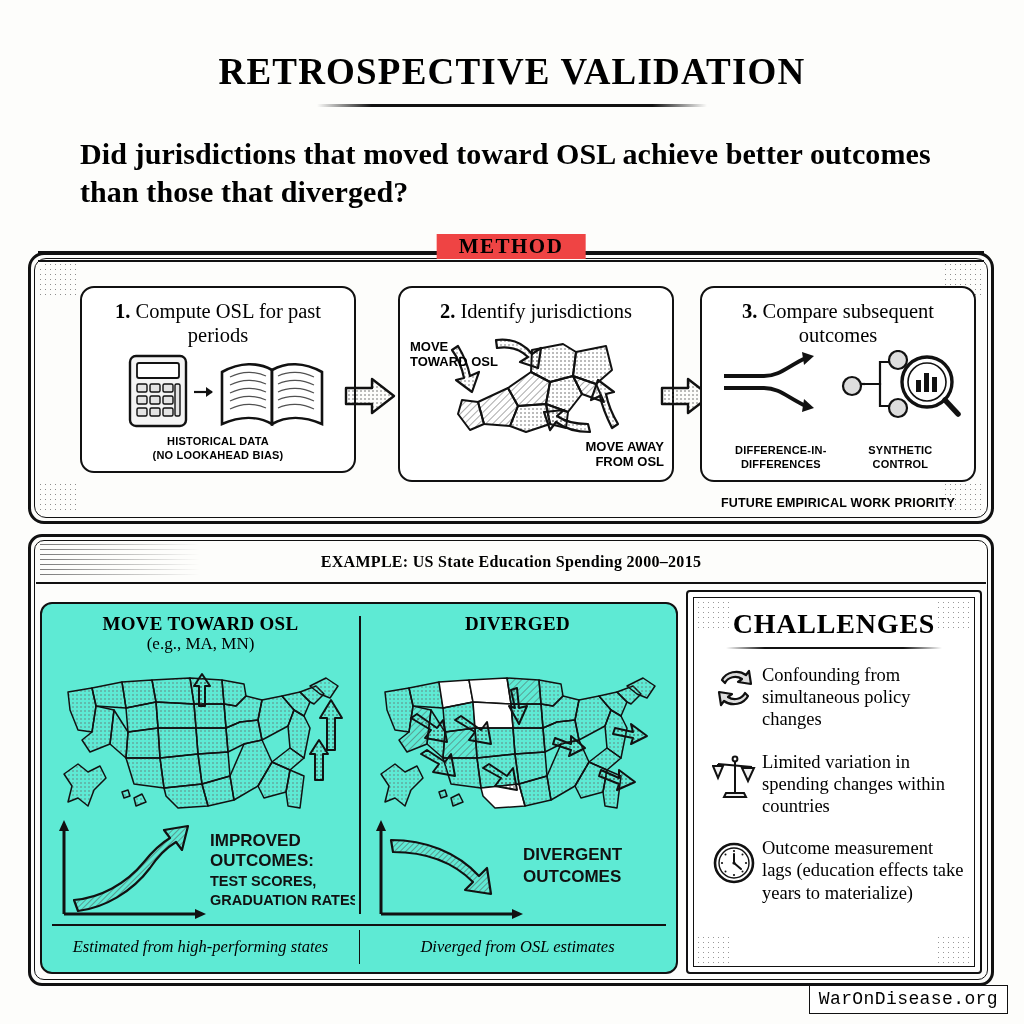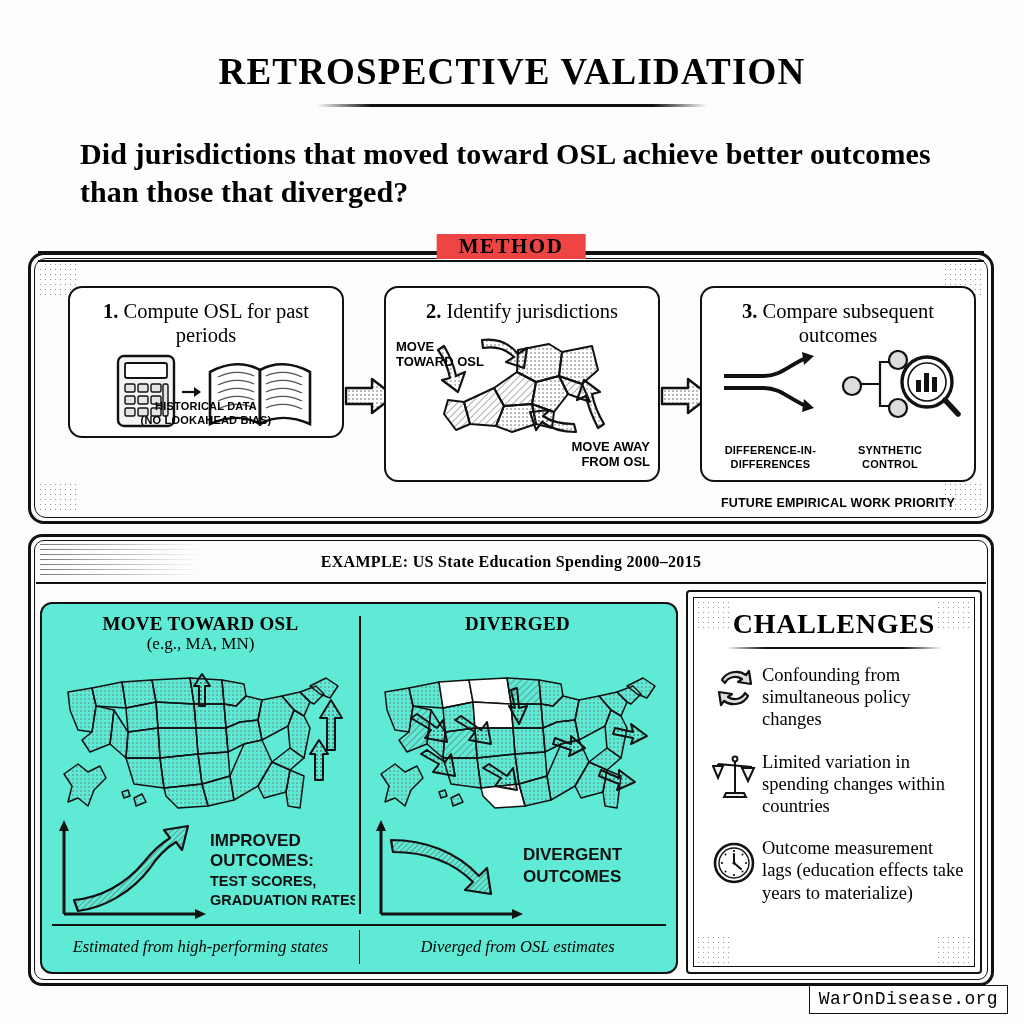--- a/index.html
+++ b/index.html
@@ -81,22 +81,22 @@
 
   
   .steps{position:absolute;left:40px;right:40px;top:30px;bottom:18px;}
   .step{
     position:absolute;top:4px;
     border:2.6px solid #111;border-radius:14px;
     background:#fff;
     text-align:center;
     box-sizing:border-box;
   }
-  #step1{left:0;width:276px;height:152px;}
-  #step2{left:316px;width:276px;height:196px;}
+  #step1{left:12px;width:276px;height:187px;}
+  #step2{left:330px;width:276px;height:196px;}
   #step3{left:632px;width:276px;height:196px;}
   .step-title{
     font-size:20.5px;line-height:1.18;margin:11px 10px 0 10px;
     font-family:"Liberation Serif", serif;
   }
   .step-title b{font-weight:bold;}
   .step-cap{
     position:absolute;left:6px;right:6px;bottom:9px;
     font-family:"Liberation Sans", sans-serif;
     font-weight:bold;font-size:11px;line-height:1.22;
@@ -389,21 +389,21 @@
               <circle cx="225" cy="32" r="19" fill="none" stroke="#111" stroke-width="1.6"></circle>
               <g fill="#111">
                 <rect x="214" y="30" width="5" height="12"></rect>
                 <rect x="222" y="23" width="5" height="19"></rect>
                 <rect x="230" y="27" width="5" height="15"></rect>
               </g>
               <line x1="243" y1="50" x2="256" y2="64" stroke="#111" stroke-width="5.5" stroke-linecap="round"></line>
             </g>
           </svg>
         </div>
-        <div class="step-cap" style="display:flex;justify-content:flex-start;">
+        <div class="step-cap" style="display:flex;justify-content:center;">
           <div style="width:48%;">
             <div>DIFFERENCE-IN-</div>
             <div>DIFFERENCES</div>
           </div>
           <div style="width:44%;">
             <div>SYNTHETIC</div>
             <div>CONTROL</div>
           </div>
         </div>
       </div>

